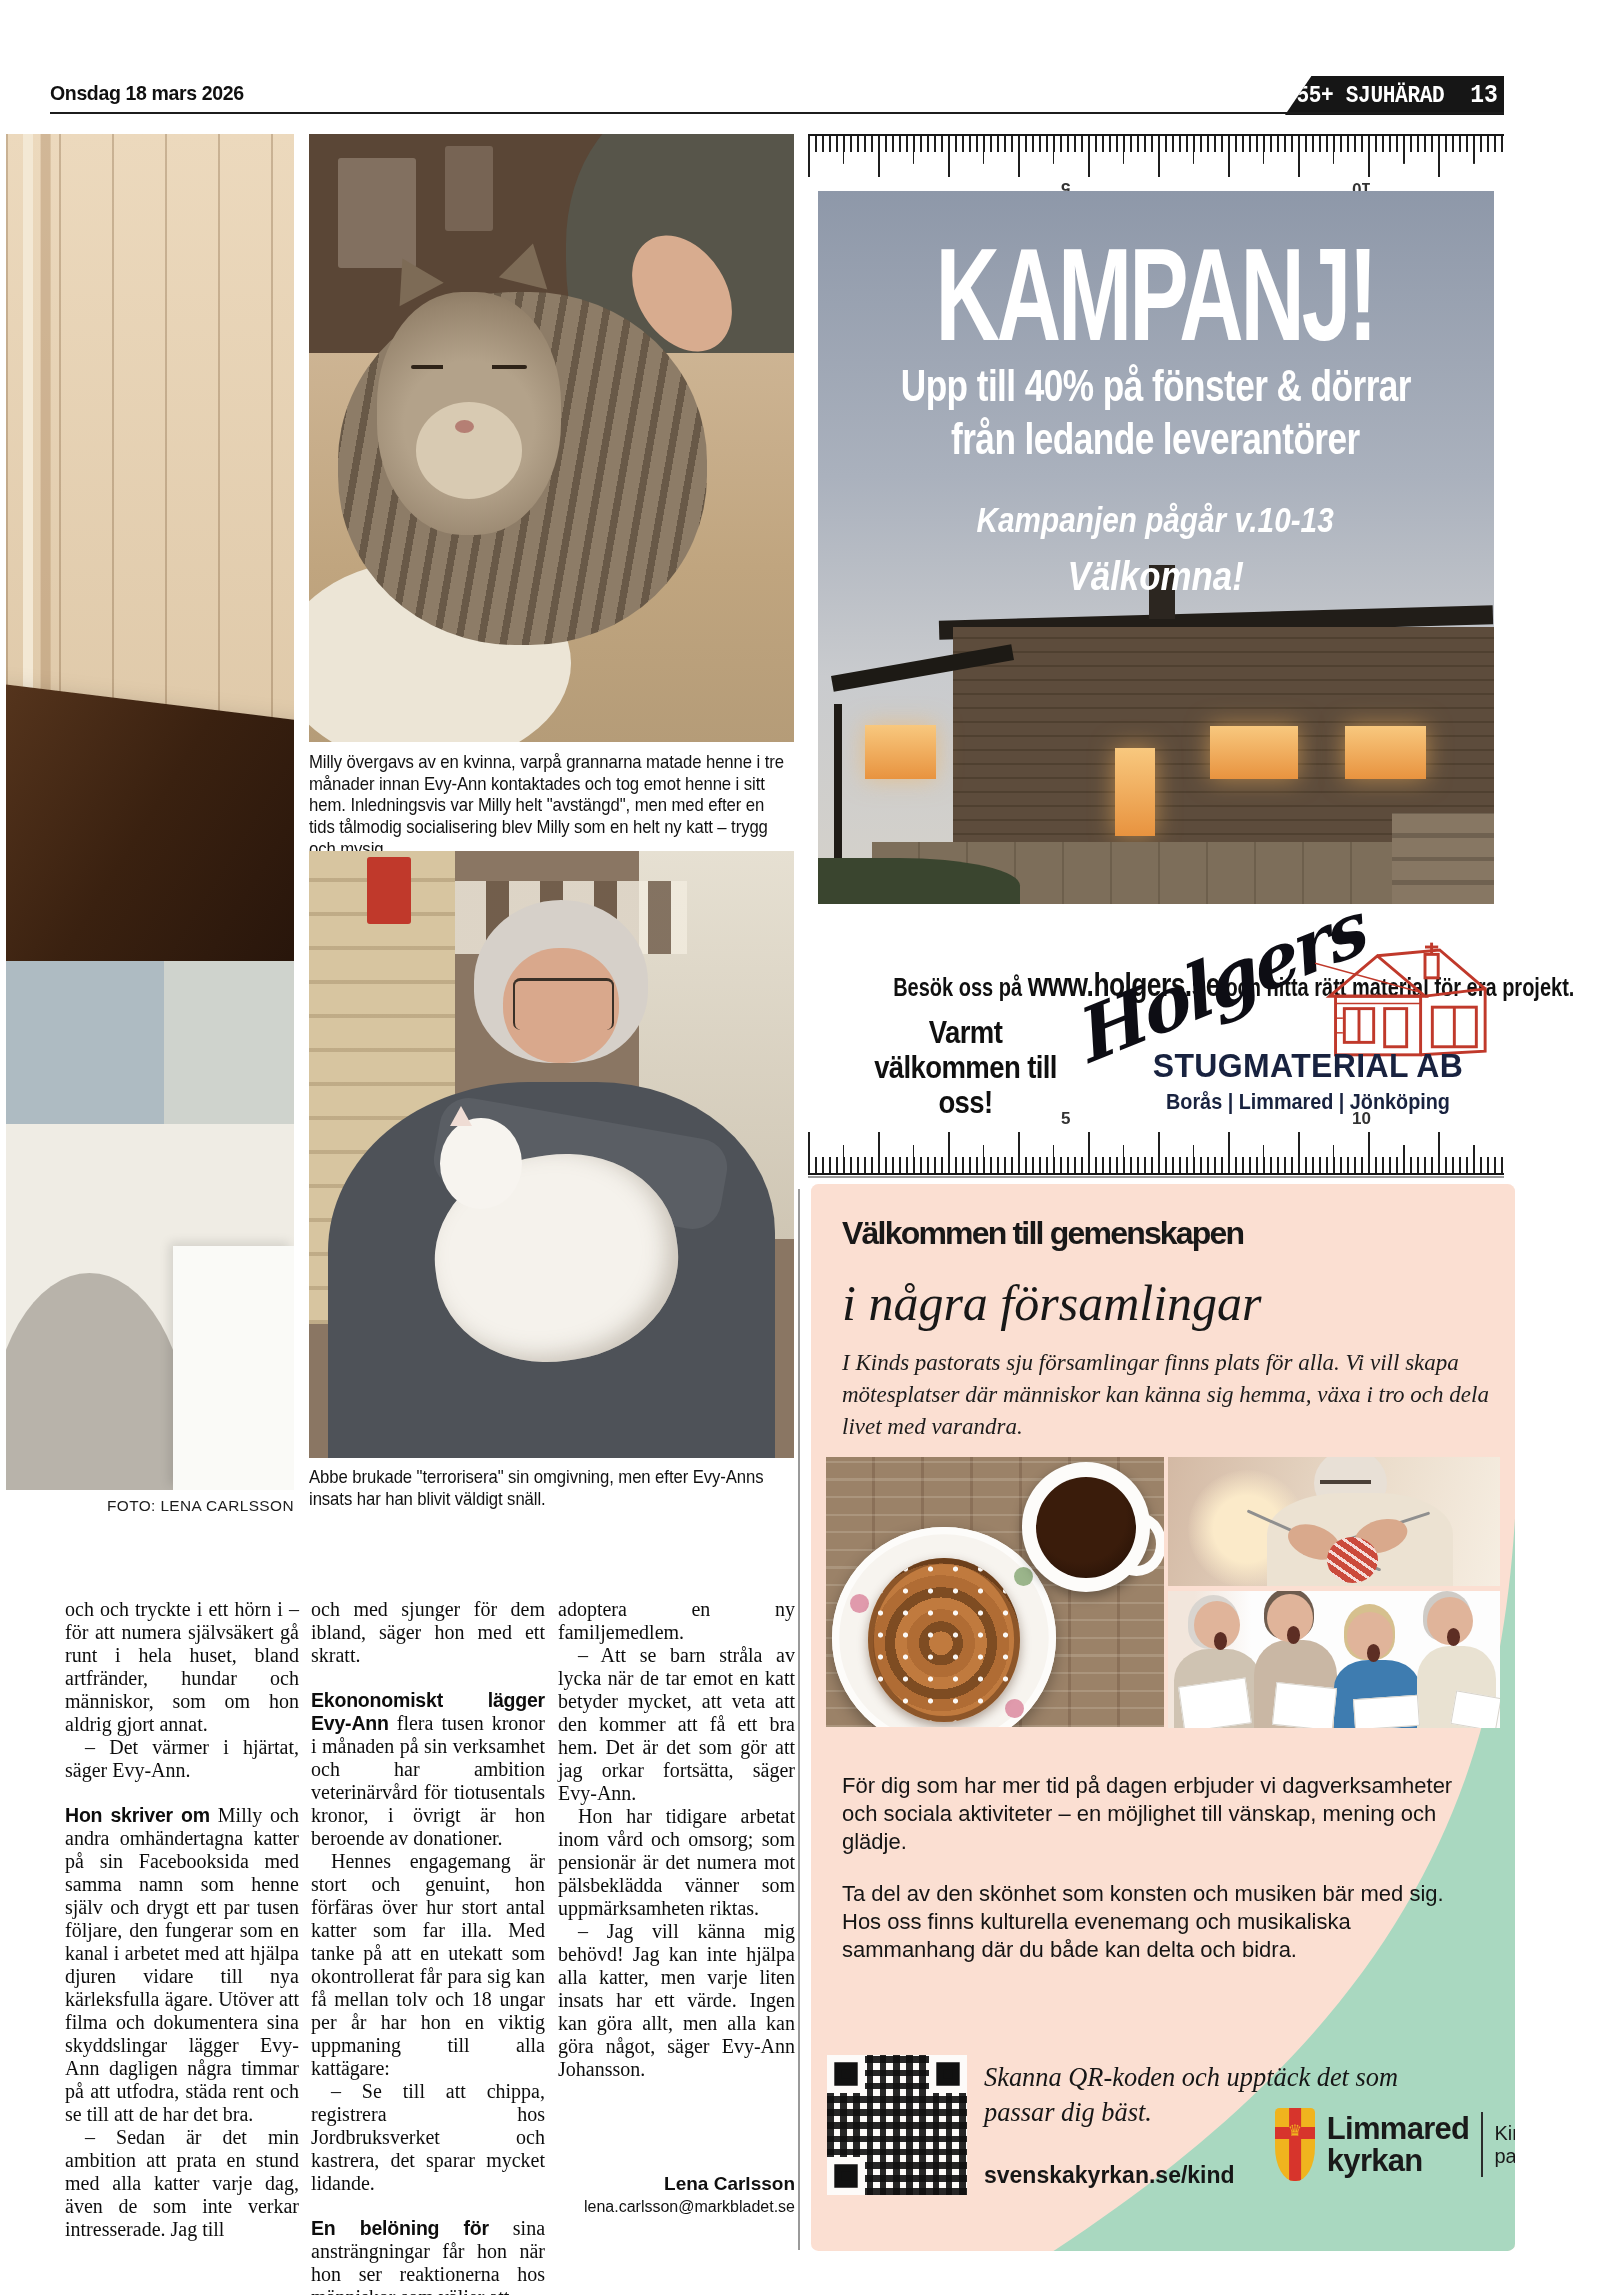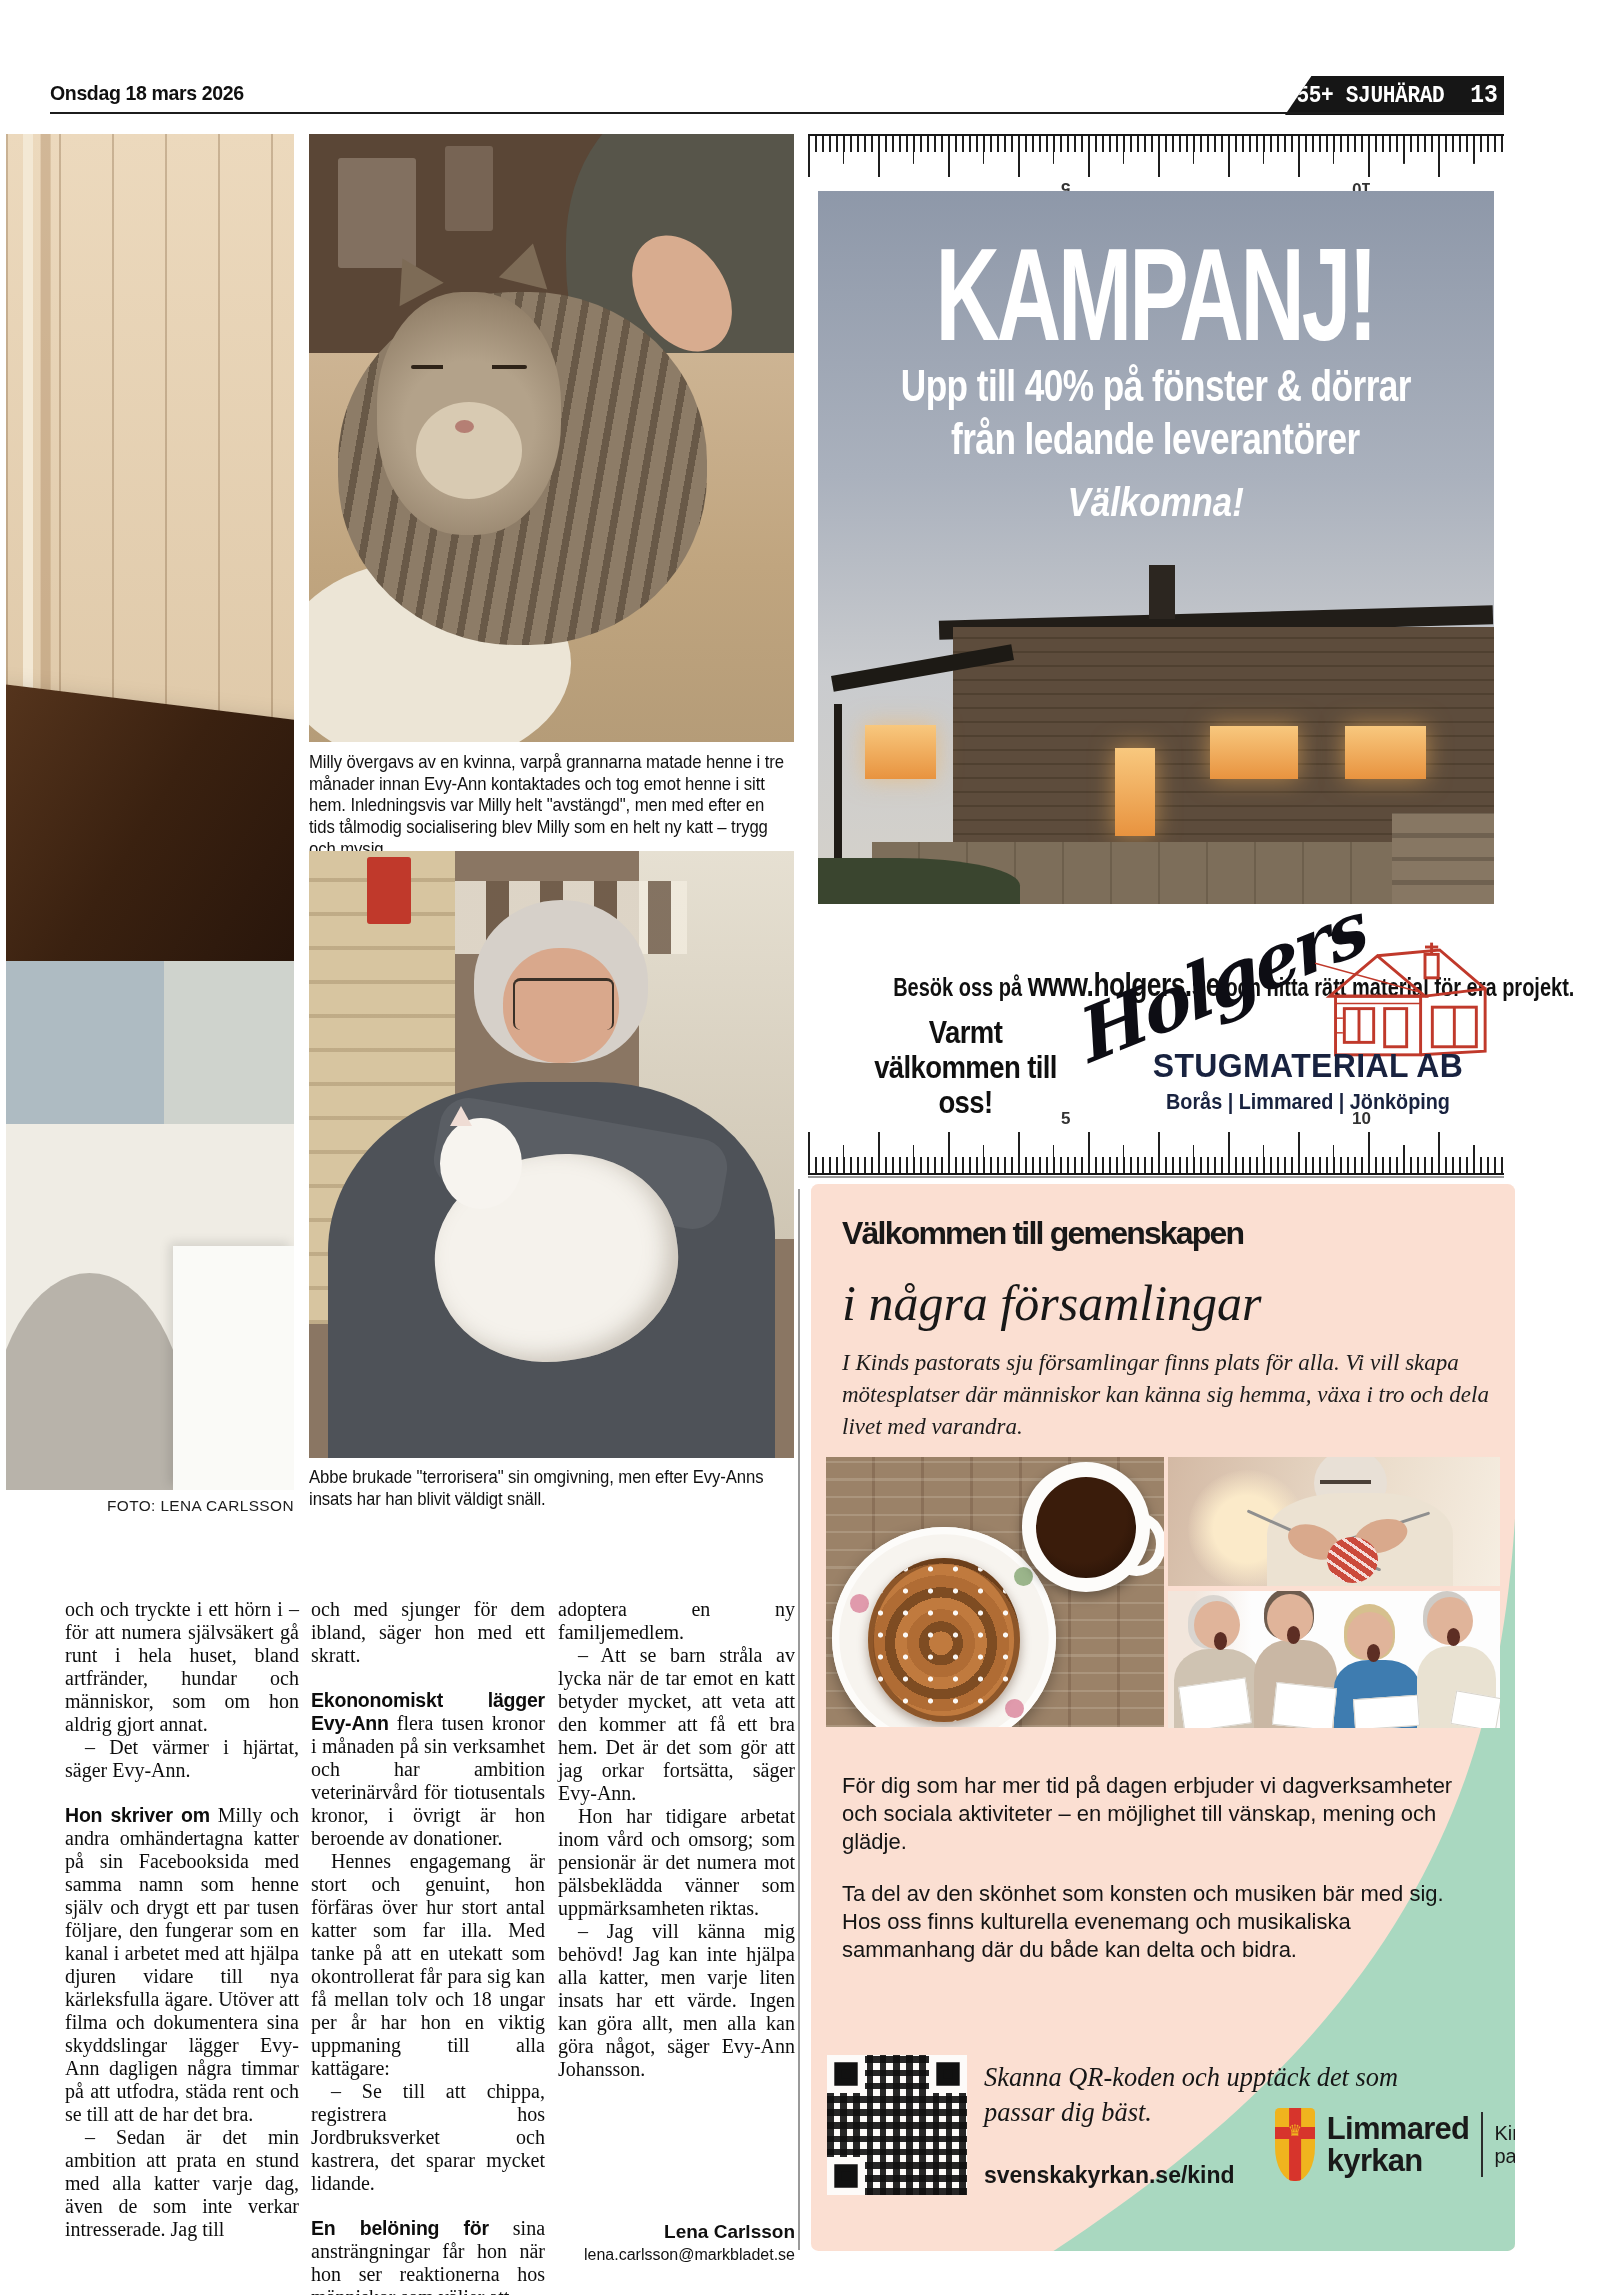--- a/index.html
+++ b/index.html
@@ -80,21 +80,21 @@
   .cap-abbe{left:309px;top:1466px;}
 
   
   .col{top:1598px;width:234px;font-family:"Liberation Serif",serif;font-size:20px;line-height:23px;
        text-align:justify;color:#0d0d0d;}
   .col p{margin:0;}
   .col .p-indent{text-indent:20px;}
   .col .p-section{margin-top:22px;}
   .lead-in{font-family:"Liberation Sans",sans-serif;font-weight:700;font-size:19.5px;letter-spacing:-0.2px;}
   .col1{left:65px;} .col2{left:311px;} .col3{left:558px;width:237px;}
-  .byline{left:558px;top:2173px;width:237px;text-align:right;margin-top:48px;}
+  .byline{left:558px;top:2173px;width:237px;text-align:right;}
   .byline .bn{font-weight:700;font-size:19px;}
   .byline .be{font-size:16px;margin-top:2.9px;}
   .col-rule{left:798px;top:1189px;width:1.5px;height:1061px;background:#9a9a9a;}
 
   
   .holgers{left:808px;top:134px;width:696px;height:1043px;background:#fff;}
   .ruler{position:absolute;left:0;width:696px;height:43px;}
   .ruler .ticks{position:absolute;left:0;right:0;top:0;bottom:0;
      background-image:
        repeating-linear-gradient(90deg,#1f1f1f 0 1.5px,transparent 1.5px 7px),
@@ -325,20 +325,21 @@
       <div class="h-win h-win2"></div>
       <div class="h-win h-win3"></div>
       <div class="h-deck"></div>
       <div class="h-steps"></div>
       <div class="h-grass"></div>
       <div class="h-post"></div>
       <div class="ad-copy">
         <div><span class="kampanj">KAMPANJ!</span></div>
         <div><span class="ad-sub">Upp till 40% på fönster &amp; dörrar</span></div>
         <div><span class="ad-sub">från ledande leverantörer</span></div>
+        <div><span class="ad-period">Kampanjen pågår v.10-13</span></div>
         <div><span class="ad-welcome2">Välkomna!</span></div>
       </div>
     </div>
 
     <div class="abs ad-visit">
       <span class="inner"><span class="vp">Besök oss på </span><span class="vu">www.holgers.se</span><span class="vs"> och hitta rätt material för era projekt.</span></span>
     </div>
 
     <div class="abs ad-warm"><span class="inner">Varmt välkommen till oss!</span></div>
     <div class="abs signature">Holgers</div>

